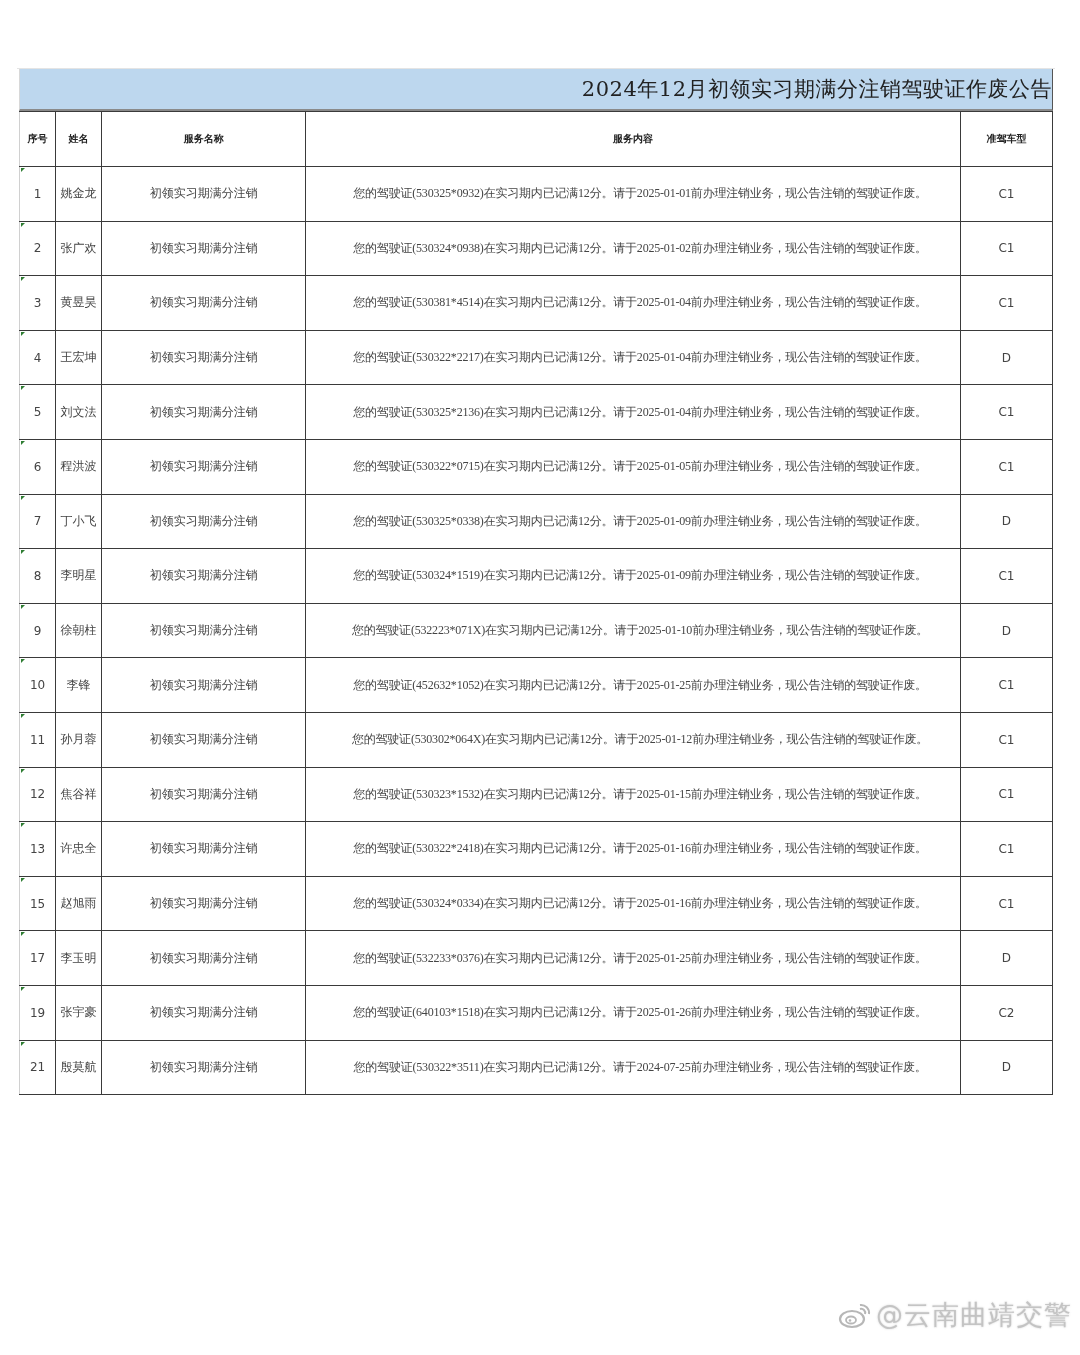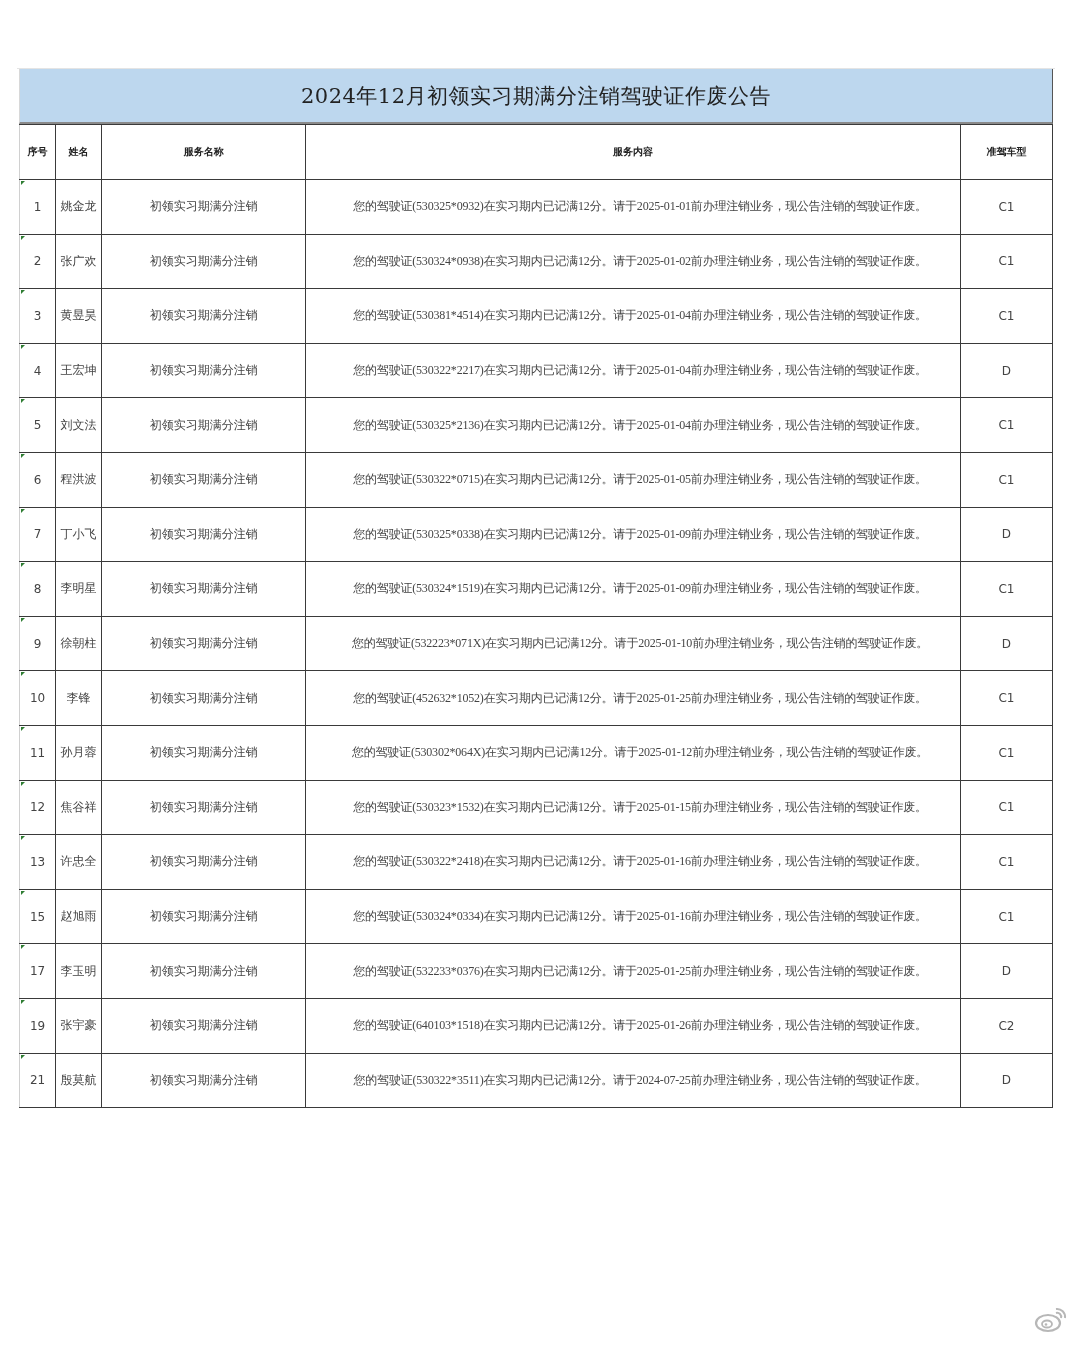--- a/index.html
+++ b/index.html
@@ -23,28 +23,28 @@
     }
     .top-gridline {
       position: absolute;
       left: 17px;
       top: 68px;
       width: 1038px;
       height: 1px;
       background: #e4e4e4;
     }
     .title-bar {
-      height: 55px;
+      height: 42px;
       background: #bdd7ee;
       border-bottom: 2px solid #8a8a8a;
       border-right: 1px solid #555;
       border-left: 1px solid #d8d8d8;
       display: flex;
       align-items: center;
-      justify-content: center;
+      justify-content: flex-end;
       box-sizing: border-box;
     }
     .title-text {
       font-family: "DejaVu Serif", "Liberation Serif", serif;
       font-size: 21px;
       color: #222;
       letter-spacing: 0.5px;
     }
     table {
       border-collapse: collapse;
@@ -265,13 +265,14 @@
 </div>
 
 <div class="watermark">
   <svg class="weibo-icon" viewBox="0 0 34 28">
     <ellipse cx="14" cy="18" rx="12" ry="8" fill="none" stroke="rgba(175,175,175,0.9)" stroke-width="2.2"></ellipse>
     <ellipse cx="13" cy="19" rx="5" ry="3.5" fill="none" stroke="rgba(175,175,175,0.9)" stroke-width="1.8"></ellipse>
     <circle cx="12" cy="19.5" r="1.3" fill="rgba(175,175,175,0.9)"></circle>
     <path d="M22 4 A8 8 0 0 1 31 13" fill="none" stroke="rgba(175,175,175,0.9)" stroke-width="2"></path>
     <path d="M22 8 A4 4 0 0 1 27 13" fill="none" stroke="rgba(175,175,175,0.9)" stroke-width="2"></path>
   </svg>
+  <span>@云南曲靖交警</span>
 </div>
 
 </body></html>

